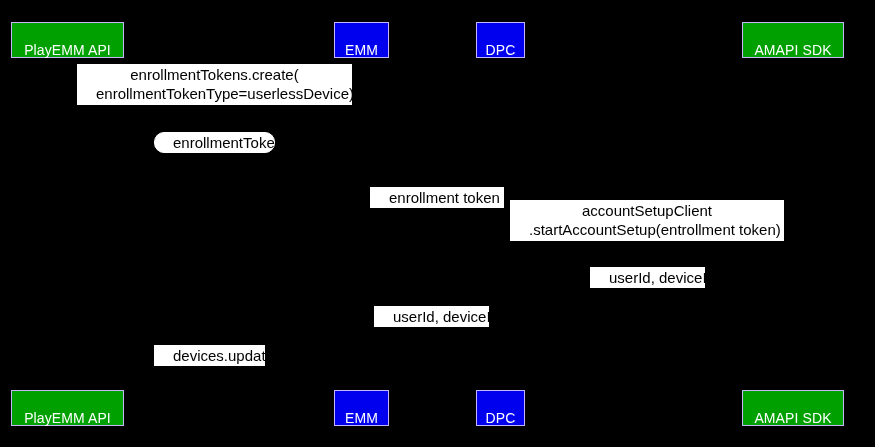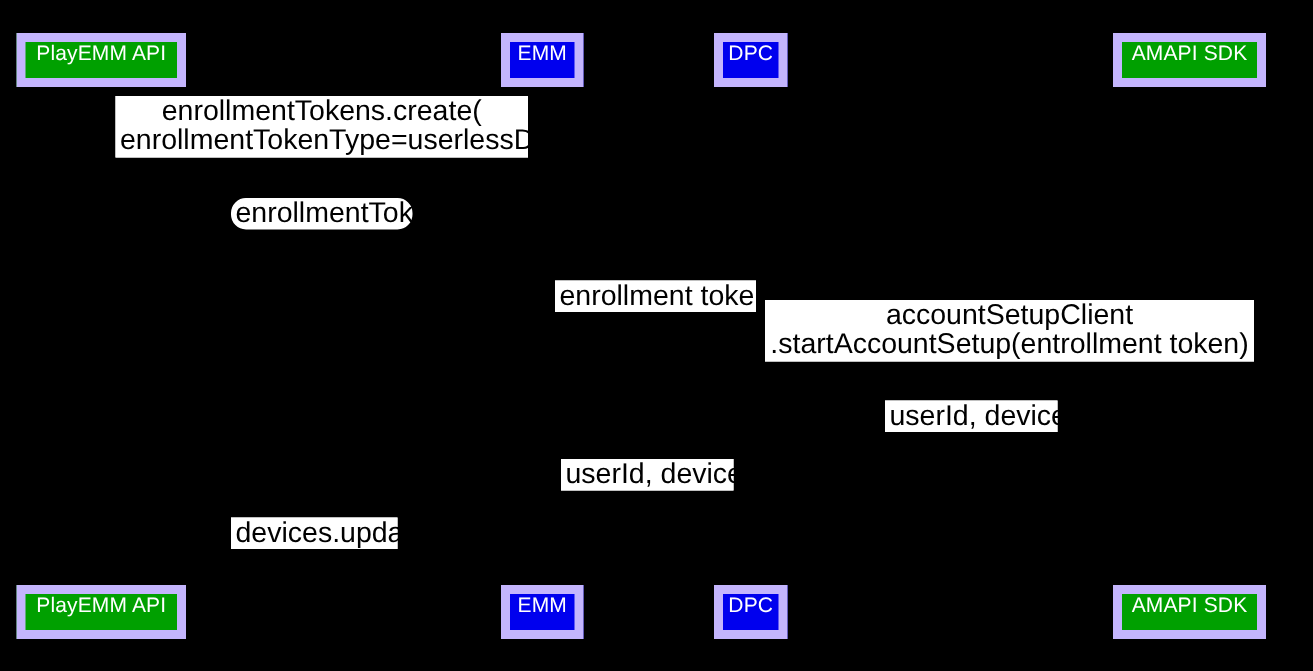--- a/index.html
+++ b/index.html
@@ -17,41 +17,41 @@
   #diagram {
     position: absolute;
     left: 0;
     top: 0;
     width: 875px;
     height: 447px;
   }
   .actor {
     position: absolute;
     box-sizing: border-box;
-    border: 6px solid #c4b5fd;
+    border: 1px solid #c4b5fd;
     color: #ffffff;
     font-size: 14px;
     line-height: 1;
     display: flex;
-    align-items: flex-start;
+    align-items: flex-end;
     justify-content: center;
     white-space: nowrap;
     letter-spacing: 0.1px;
   }
   .msg-label {
     position: absolute;
     box-sizing: border-box;
     background: #ffffff;
     color: #000000;
     border: 1px solid #ffffff;
-    font-size: 19px;
+    font-size: 15px;
     line-height: 19px;
     text-align: center;
     white-space: pre;
-    padding: 0 2px;
+    padding: 0 18px;
   }
   .lifeline {
     position: absolute;
     width: 1px;
     background: #000000;
   }
 </style>
 </head>
 <body>
 
@@ -81,18 +81,18 @@
     <div class="actor" style="left: 476px; top: 390px; width: 49px; height: 36px; background: rgb(0, 0, 238);">
       <span>DPC</span>
     </div>
     <div class="actor" style="left: 742px; top: 390px; width: 102px; height: 36px; background: rgb(0, 160, 0);">
       <span>AMAPI SDK</span>
     </div>
     <div class="msg-label" style="left: 77px; top: 64px; width: 275px; min-height: 41px;">enrollmentTokens.create(
 enrollmentTokenType=userlessDevice)</div>
     <div class="msg-label" style="left: 154px; top: 132px; width: 121px; min-height: 20px; border-radius: 10px;">enrollmentToken</div>
     <div class="msg-label" style="left: 370px; top: 187px; width: 134px; min-height: 20px;">enrollment token</div>
-    <div class="msg-label" style="left: 510px; top: 200px; width: 326px; min-height: 41px;">accountSetupClient
+    <div class="msg-label" style="left: 510px; top: 200px; width: 274px; min-height: 41px;">accountSetupClient
 .startAccountSetup(entrollment token)</div>
     <div class="msg-label" style="left: 590px; top: 267px; width: 115px; min-height: 20px;">userId, deviceId</div>
     <div class="msg-label" style="left: 374px; top: 306px; width: 115px; min-height: 20px;">userId, deviceId</div>
     <div class="msg-label" style="left: 154px; top: 345px; width: 111px; min-height: 20px;">devices.update()</div>
   </div>
 
 </body></html>

